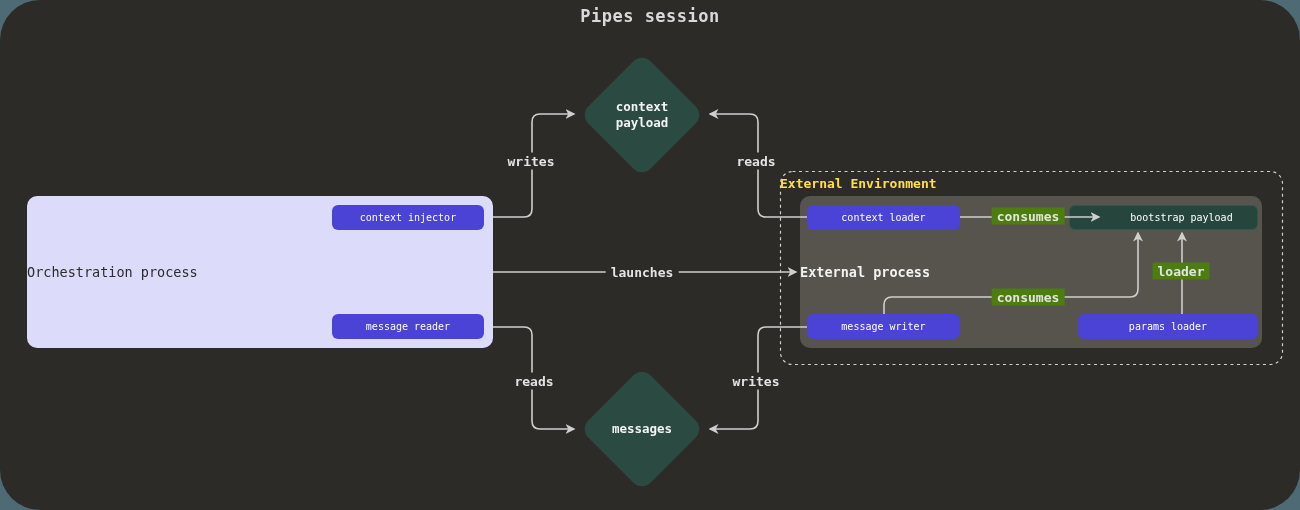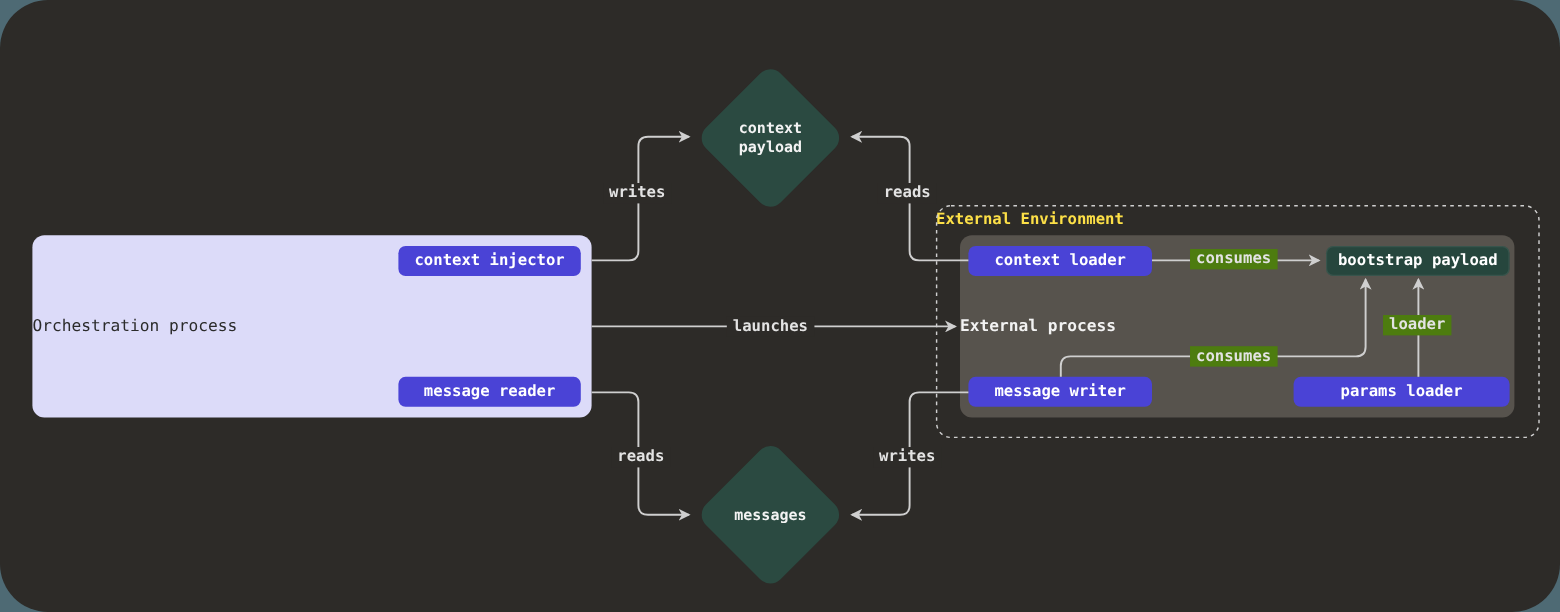--- a/index.html
+++ b/index.html
@@ -20,21 +20,21 @@
   .panel-lavender {
     left:27px; top:196px; width:466px; height:152px;
     background:#dcdbf9; border-radius:10px;
   }
   .panel-lavender .panel-label {
     position:absolute; left:0; right:0; top:50%; transform:translateY(-50%);
     text-align:left; color:#2b2b2b; font-size:13.5px;
   }
   .chip {
     position:absolute; width:152px; height:25px; border-radius:6px;
-    background:#4a43d6; color:#ffffff; font-size:13px; font-weight:700;
+    background:#4a43d6; color:#ffffff; font-size:10px; font-weight:400;
     display:flex; align-items:center; justify-content:center; white-space:nowrap;
   }
   .chip.green { background:#26463d; box-shadow:inset 0 0 0 1px rgba(255,255,255,.08); }
   .env-box { left:780px; top:171px; width:503px; height:194px; }
   .env-title {
     position:absolute; left:0; right:0; top:5px; text-align:left;
     color:#fde047; font-size:13px; font-weight:700;
   }
   .panel-gray {
     left:800px; top:196px; width:462px; height:152px;
@@ -66,35 +66,36 @@
   }
   .on-dark { background:#2d2b28; }
   .on-gray { background:#4d7c0f; }
 </style>
 </head>
 <body>
 
 <div class="stage">
   <div class="canvas"></div>
 
+  <div class="title">Pipes session</div>
 
   <div class="node panel-lavender">
     <div class="panel-label">Orchestration process</div>
     <div class="chip" style="right:9px; top:9px;">context injector</div>
     <div class="chip" style="right:9px; bottom:9px;">message reader</div>
   </div>
 
   <div class="node env-box">
     <div class="env-title">External Environment</div>
   </div>
 
   <div class="node panel-gray">
     <div class="panel-label">External process</div>
     <div class="chip" style="left:7px; top:9px; width:153px;">context loader</div>
-    <div class="chip green" style="right:4px; top:9px; width:153px;">bootstrap payload</div>
+    <div class="chip green" style="right:4px; top:9px; width:153px;padding-left:36px;">bootstrap payload</div>
     <div class="chip" style="left:7px; bottom:9px; width:153px;">message writer</div>
     <div class="chip" style="right:4px; bottom:9px; width:180px;">params loader</div>
   </div>
 
   <div class="node diamond-wrap dw-context">
     <div class="diamond-shape"></div>
     <div class="diamond-label">context
 payload</div>
   </div>
   <div class="node diamond-wrap dw-messages">

